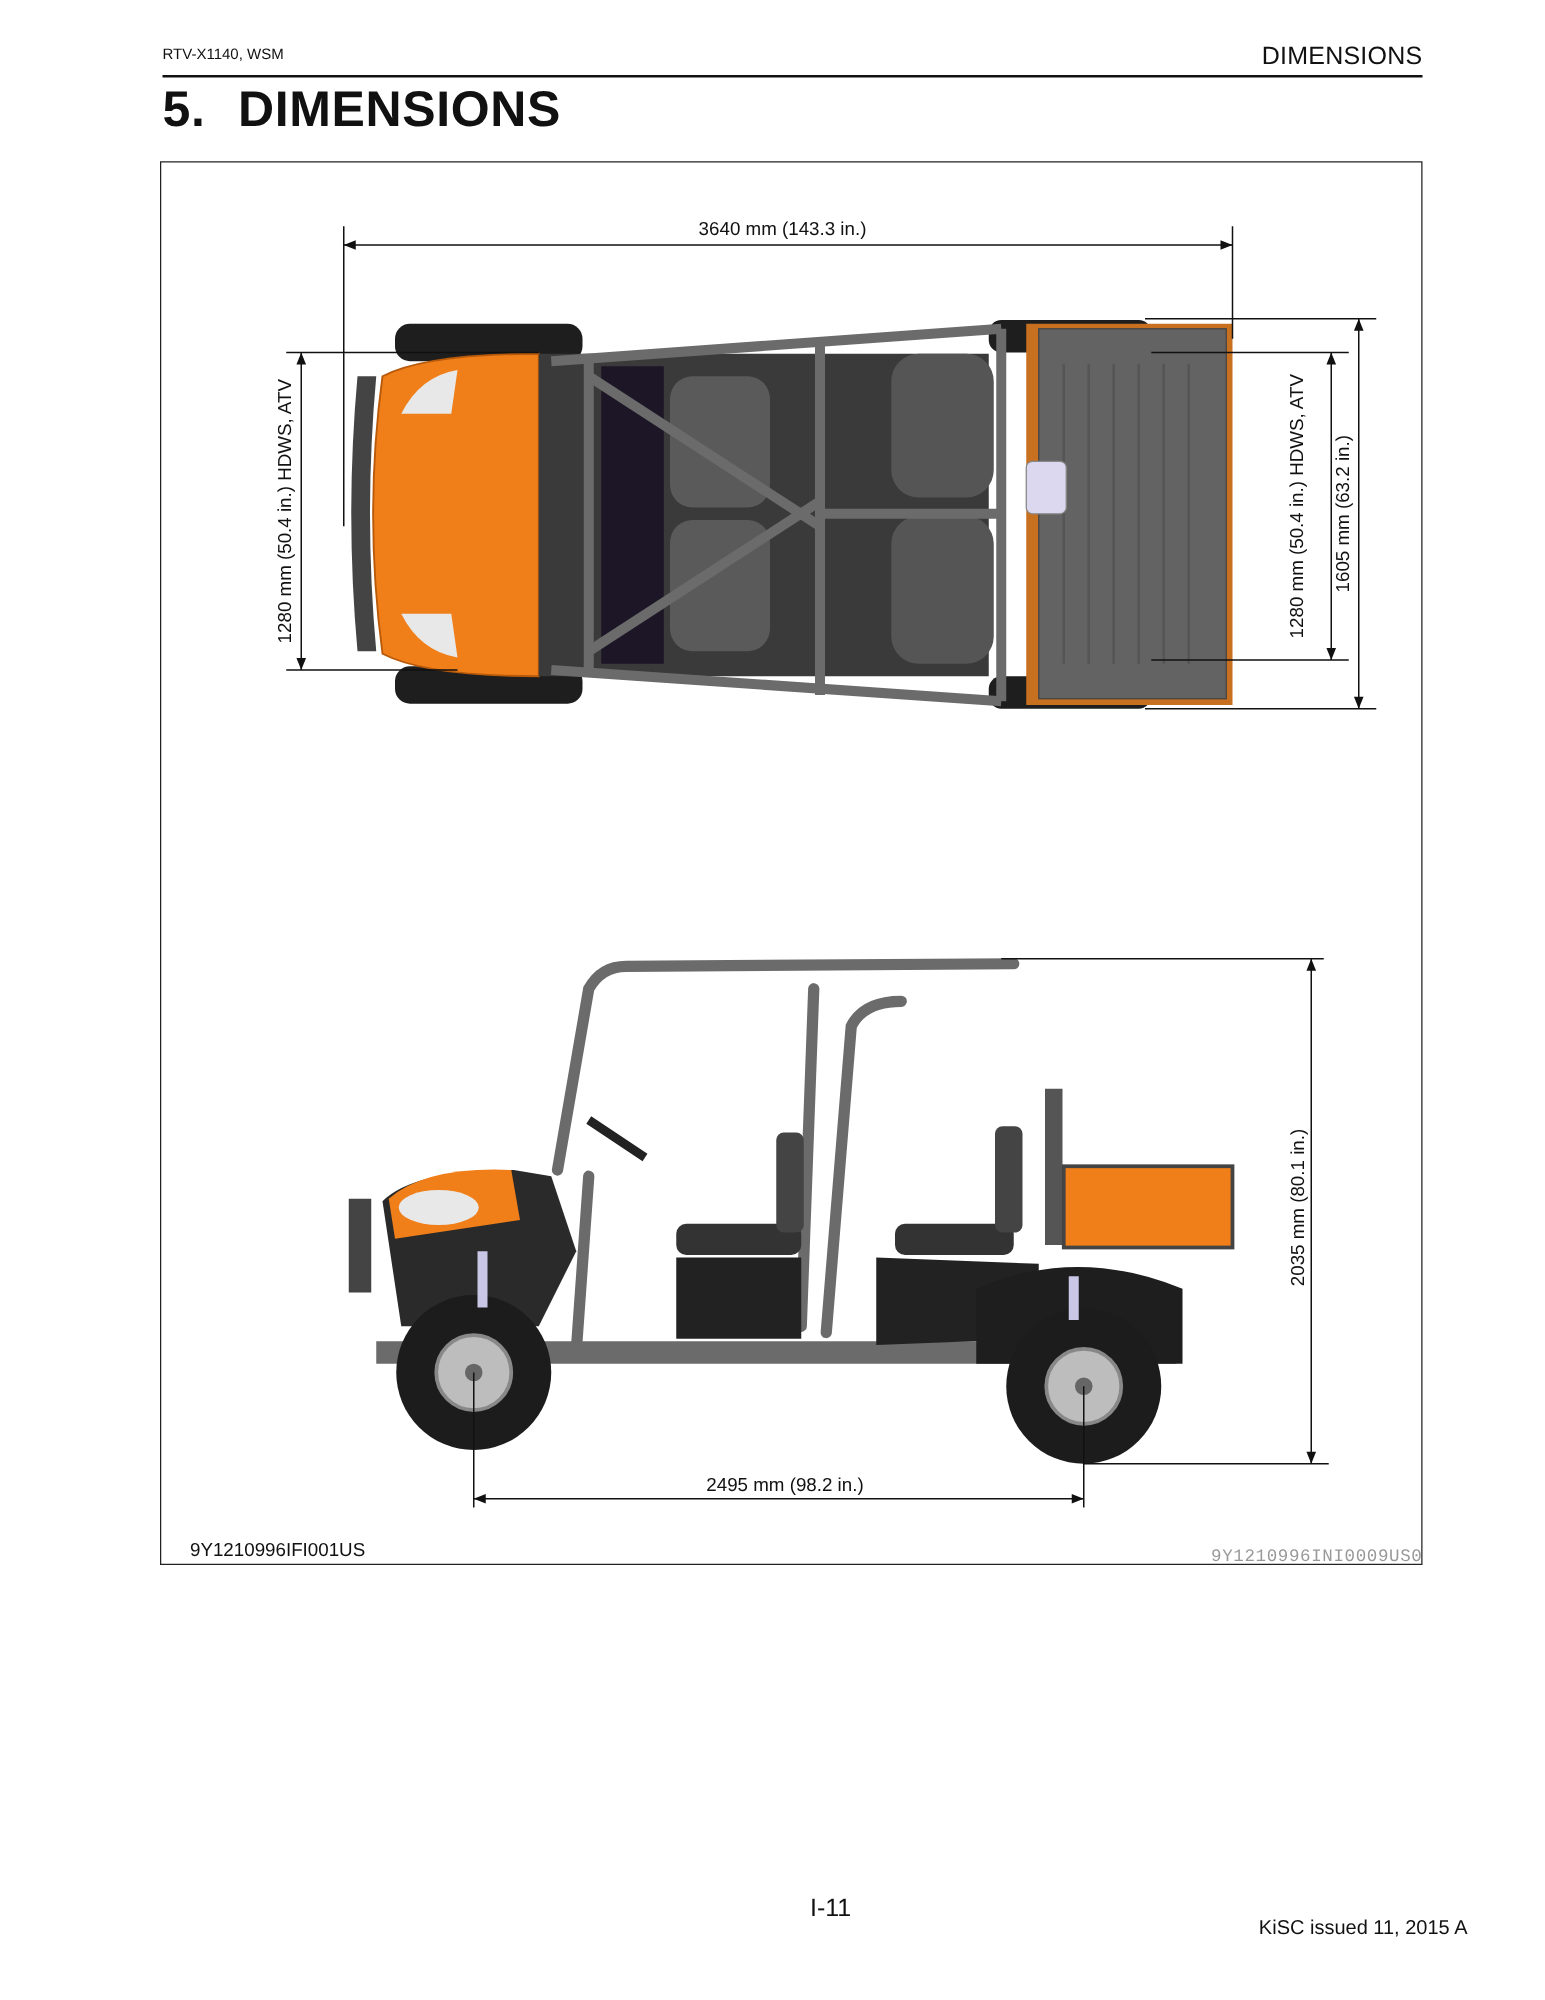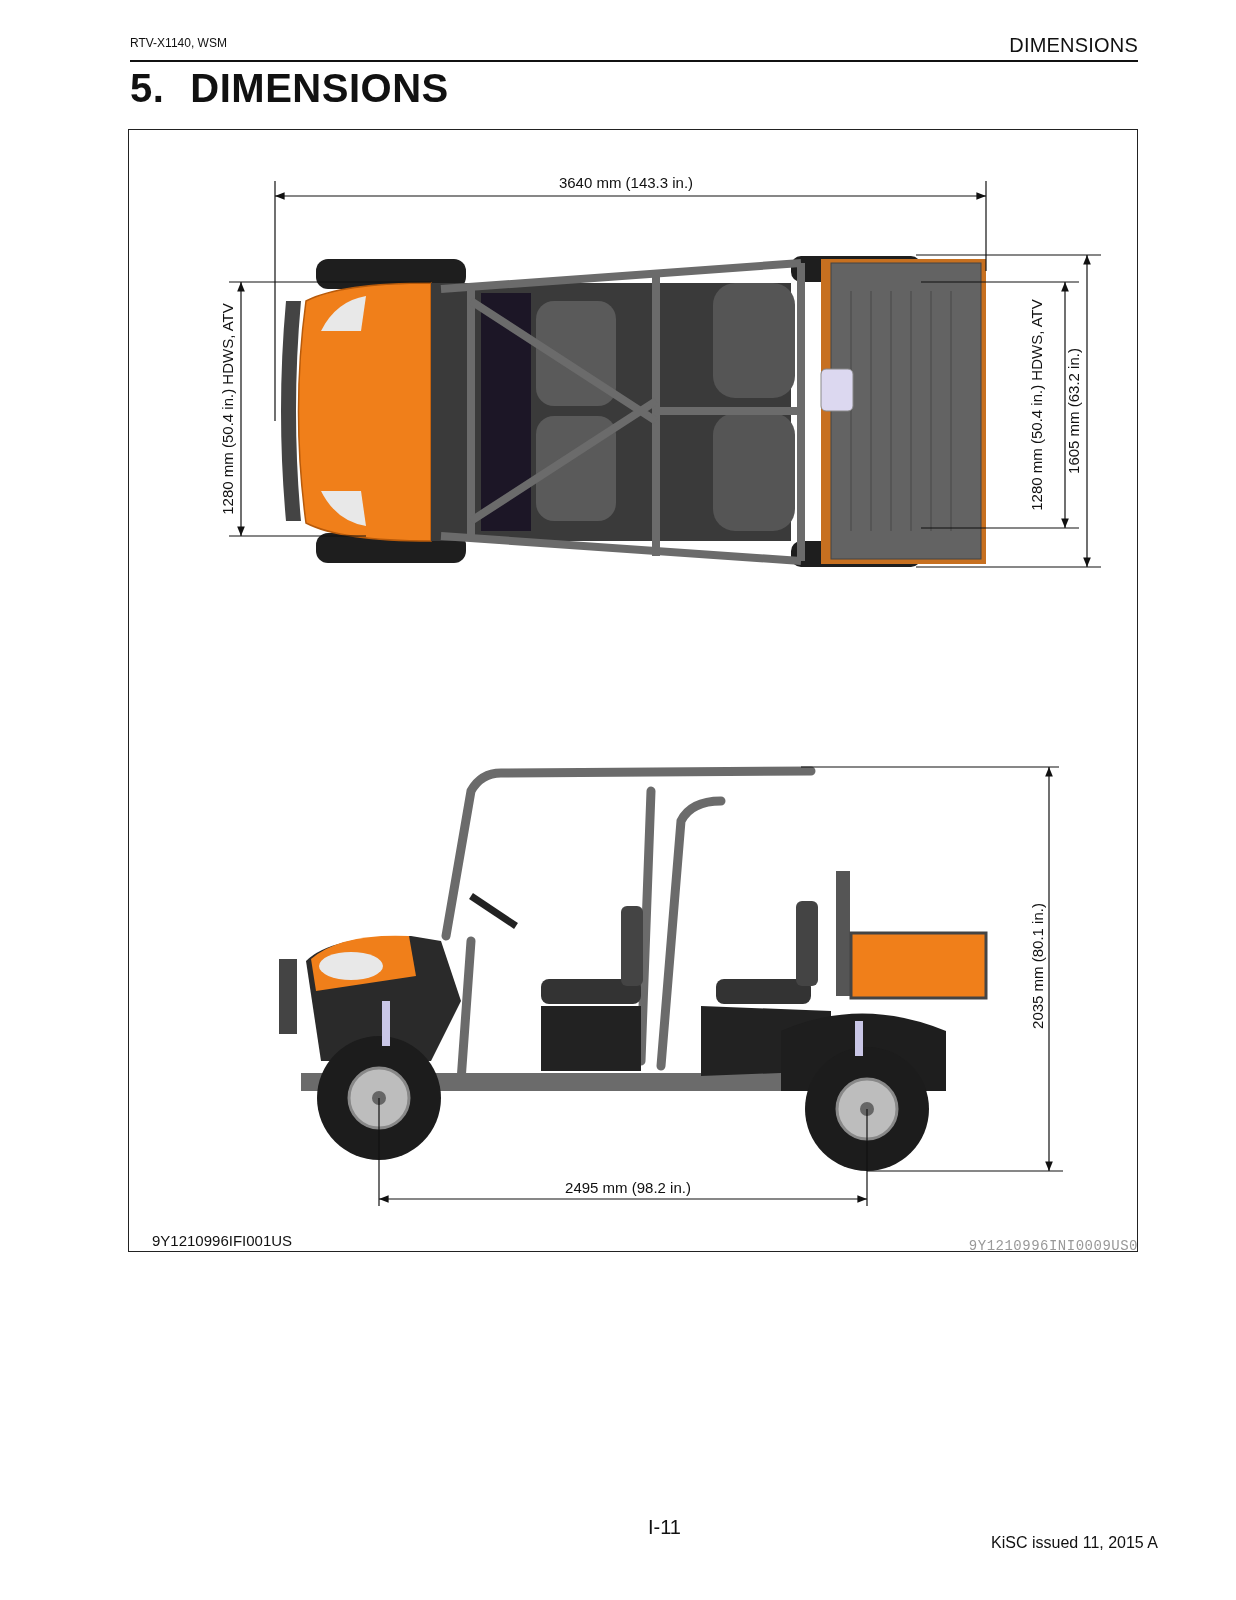--- a/index.html
+++ b/index.html
@@ -6,21 +6,21 @@
   body { width:1236px; height:1600px; position:relative; font-family:"Liberation Sans", sans-serif; color:#111; overflow:hidden; }
   .hdr-left { position:absolute; left:130px; top:36px; font-size:12px; }
   .hdr-right { position:absolute; right:98px; top:34px; font-size:20px; letter-spacing:0.2px; }
   .hdr-rule { position:absolute; left:130px; top:60px; width:1008px; height:2px; background:#111; }
   .title { position:absolute; left:130px; top:66px; font-size:40px; font-weight:bold; letter-spacing:0.5px;text-align:center; }
   .title .num { margin-right:26px; }
   .figbox { position:absolute; left:128px; top:129px; width:1008px; height:1121px; border:1.5px solid #222; }
   .figcode { position:absolute; left:6px; bottom:2px; font-size:15px;margin-left:17px; }
   .refcode { position:absolute; right:98px; top:1238px; font-family:"Liberation Mono", monospace; font-size:14px; color:#999; letter-spacing:0.5px; }
   .pagenum { position:absolute; left:617px; top:1516px; font-size:20px;margin-left:31px; }
-  .issued { position:absolute; right:78px; top:1534px; font-size:16px;margin-left:41px; }
+  .issued { position:absolute; right:62px; top:1534px; font-size:16px;margin-left:41px; }
   svg text { font-family:"Liberation Sans", sans-serif; }
 </style>
 </head>
 <body>
 
 <div class="hdr-left">RTV-X1140, WSM</div>
 <div class="hdr-right">DIMENSIONS</div>
 <div class="hdr-rule"></div>
 
 <div class="title">

